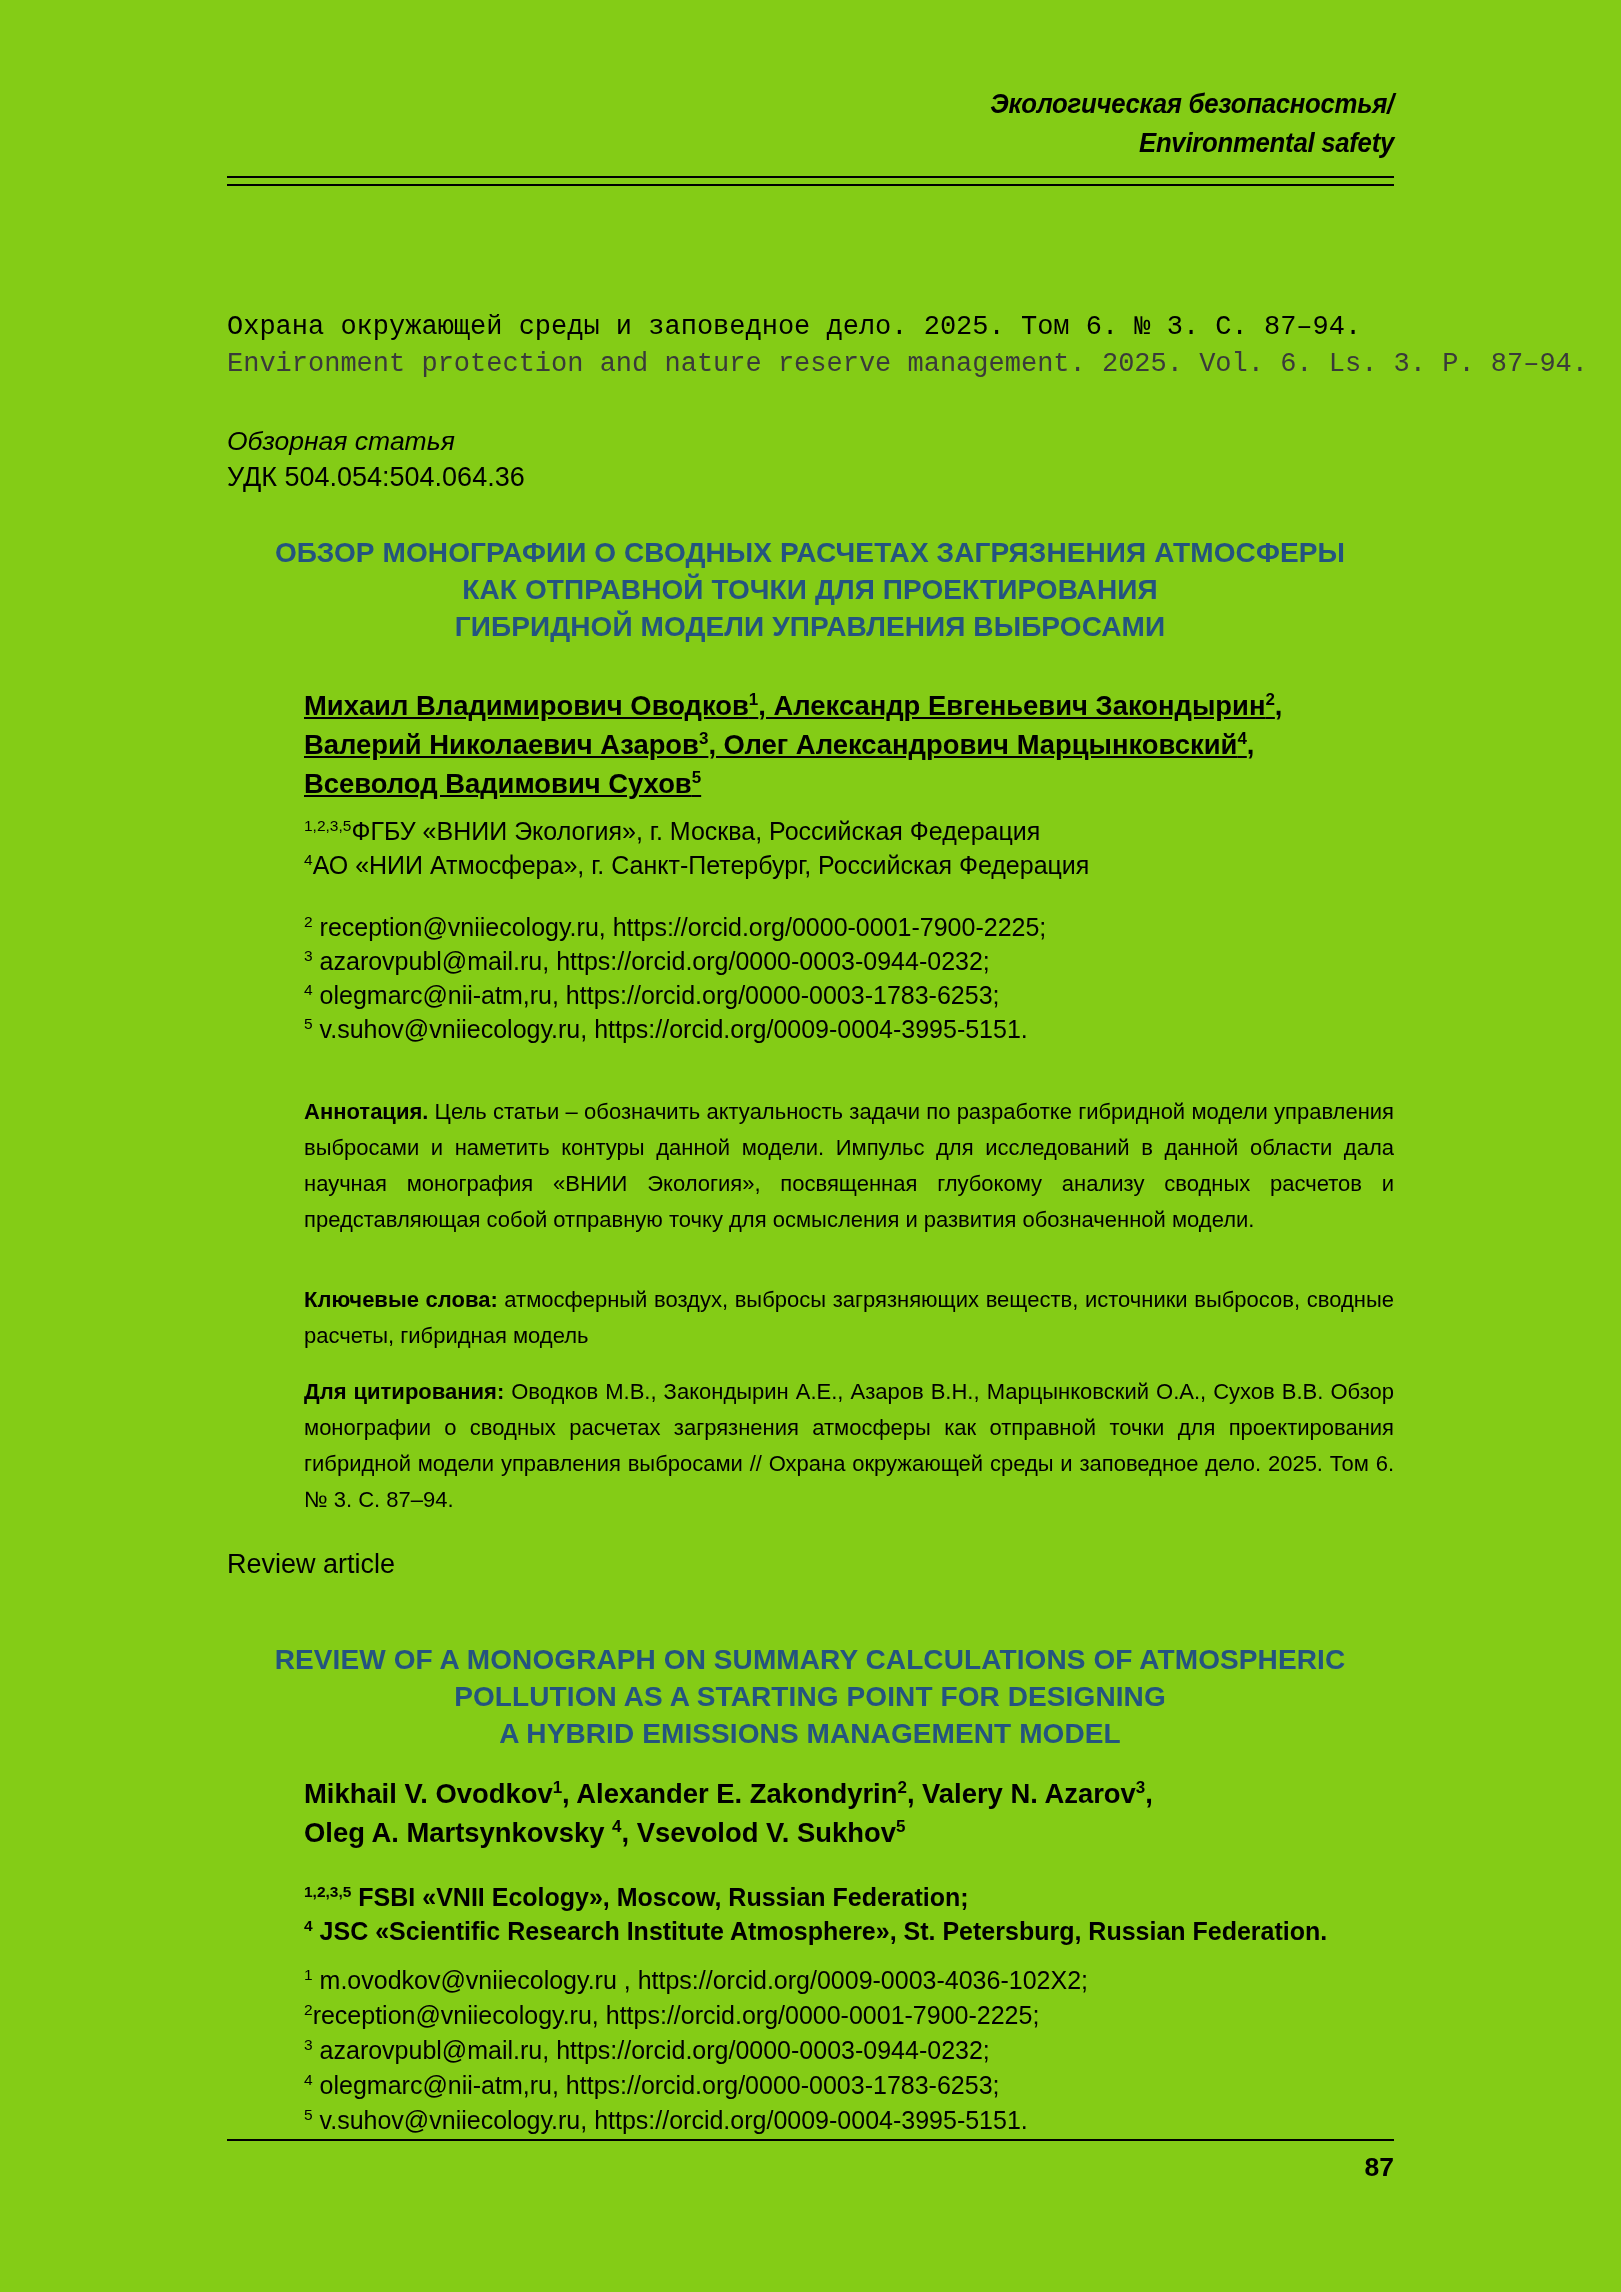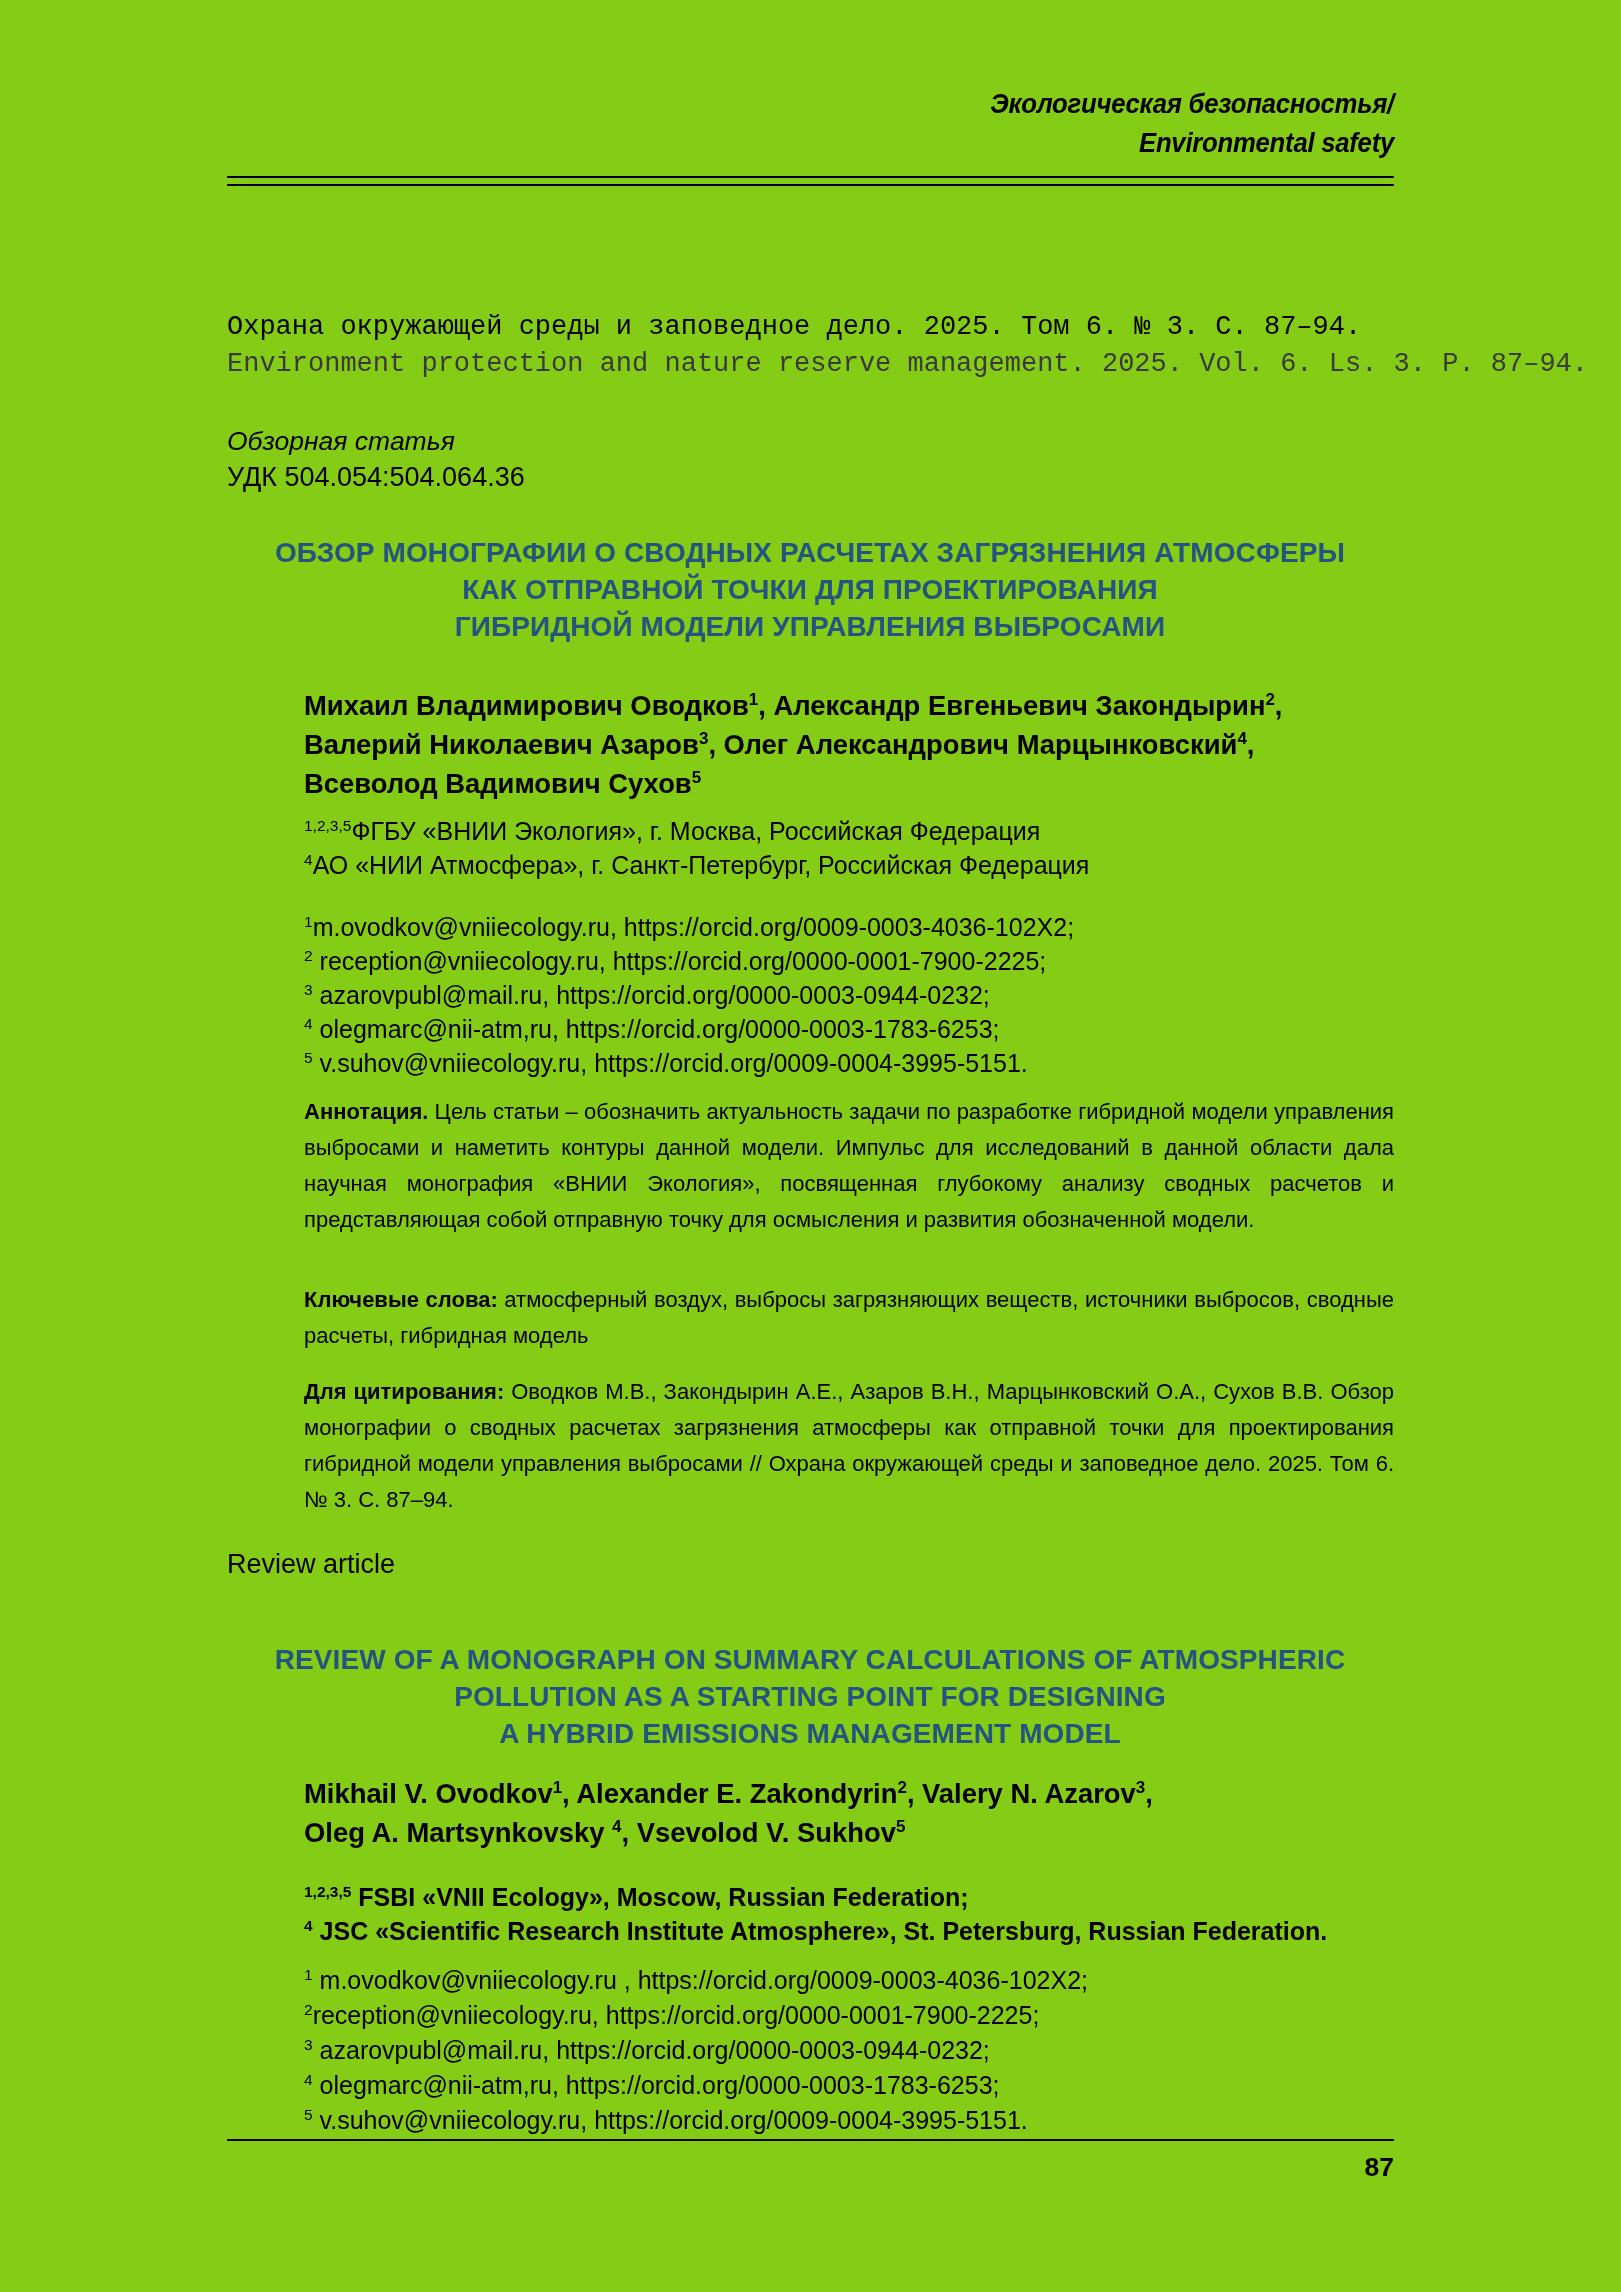--- a/index.html
+++ b/index.html
@@ -101,20 +101,21 @@
 
   
   .authors-ru {
     top: 686px;
     left: 304px;
     width: 1090px;
     font-weight: bold;
     font-size: 27.4px;
     line-height: 39px;
     text-align: justify;
+    text-decoration: underline;
   }
   .authors-ru .aline { display: block; }
   .authors-ru .aline:last-child { text-align: left; }
 
   .authors-en {
     top: 1774px;
     left: 304px;
     width: 1090px;
     font-weight: bold;
     font-size: 27.4px;
@@ -233,21 +234,20 @@
     <span class="aline"><span>Валерий Николаевич Азаров</span><sup>3</sup><span>, Олег Александрович Марцынковский</span><sup>4</sup><span>,</span></span>
     <span class="aline"><span>Всеволод Вадимович Сухов</span><sup>5</sup></span>
   </div>
 
   <div class="col affil-ru">
     <span class="fline"><sup>1,2,3,5</sup><span>ФГБУ «ВНИИ Экология», г. Москва, Российская Федерация</span></span>
     <span class="fline"><sup>4</sup><span>АО «НИИ Атмосфера», г. Санкт-Петербург, Российская Федерация</span></span>
   </div>
 
   <div class="col contacts-ru">
-    <span class="cline"><sup>1</sup><span>m.ovodkov@vniiecology.ru, https://orcid.org/0009-0003-4036-102X2;</span></span>
     <span class="cline"><sup>2</sup><span> reception@vniiecology.ru, https://orcid.org/0000-0001-7900-2225;</span></span>
     <span class="cline"><sup>3</sup><span> azarovpubl@mail.ru, https://orcid.org/0000-0003-0944-0232;</span></span>
     <span class="cline"><sup>4</sup><span> olegmarc@nii-atm,ru, https://orcid.org/0000-0003-1783-6253;</span></span>
     <span class="cline"><sup>5</sup><span> v.suhov@vniiecology.ru, https://orcid.org/0009-0004-3995-5151.</span></span>
   </div>
 
   <div class="col para abstract-ru"><b>Аннотация.</b><span> Цель статьи – обозначить актуальность задачи по разработке гибридной модели управления выбросами и наметить контуры данной модели. Импульс для исследований в данной области дала научная монография «ВНИИ Экология», посвященная глубокому анализу сводных расчетов и представляющая собой отправную точку для осмысления и развития обозначенной модели.</span></div>
 
   <div class="col para keywords-ru"><b>Ключевые слова:</b><span> атмосферный воздух, выбросы загрязняющих веществ, источники выбросов, сводные расчеты, гибридная модель</span></div>
 

